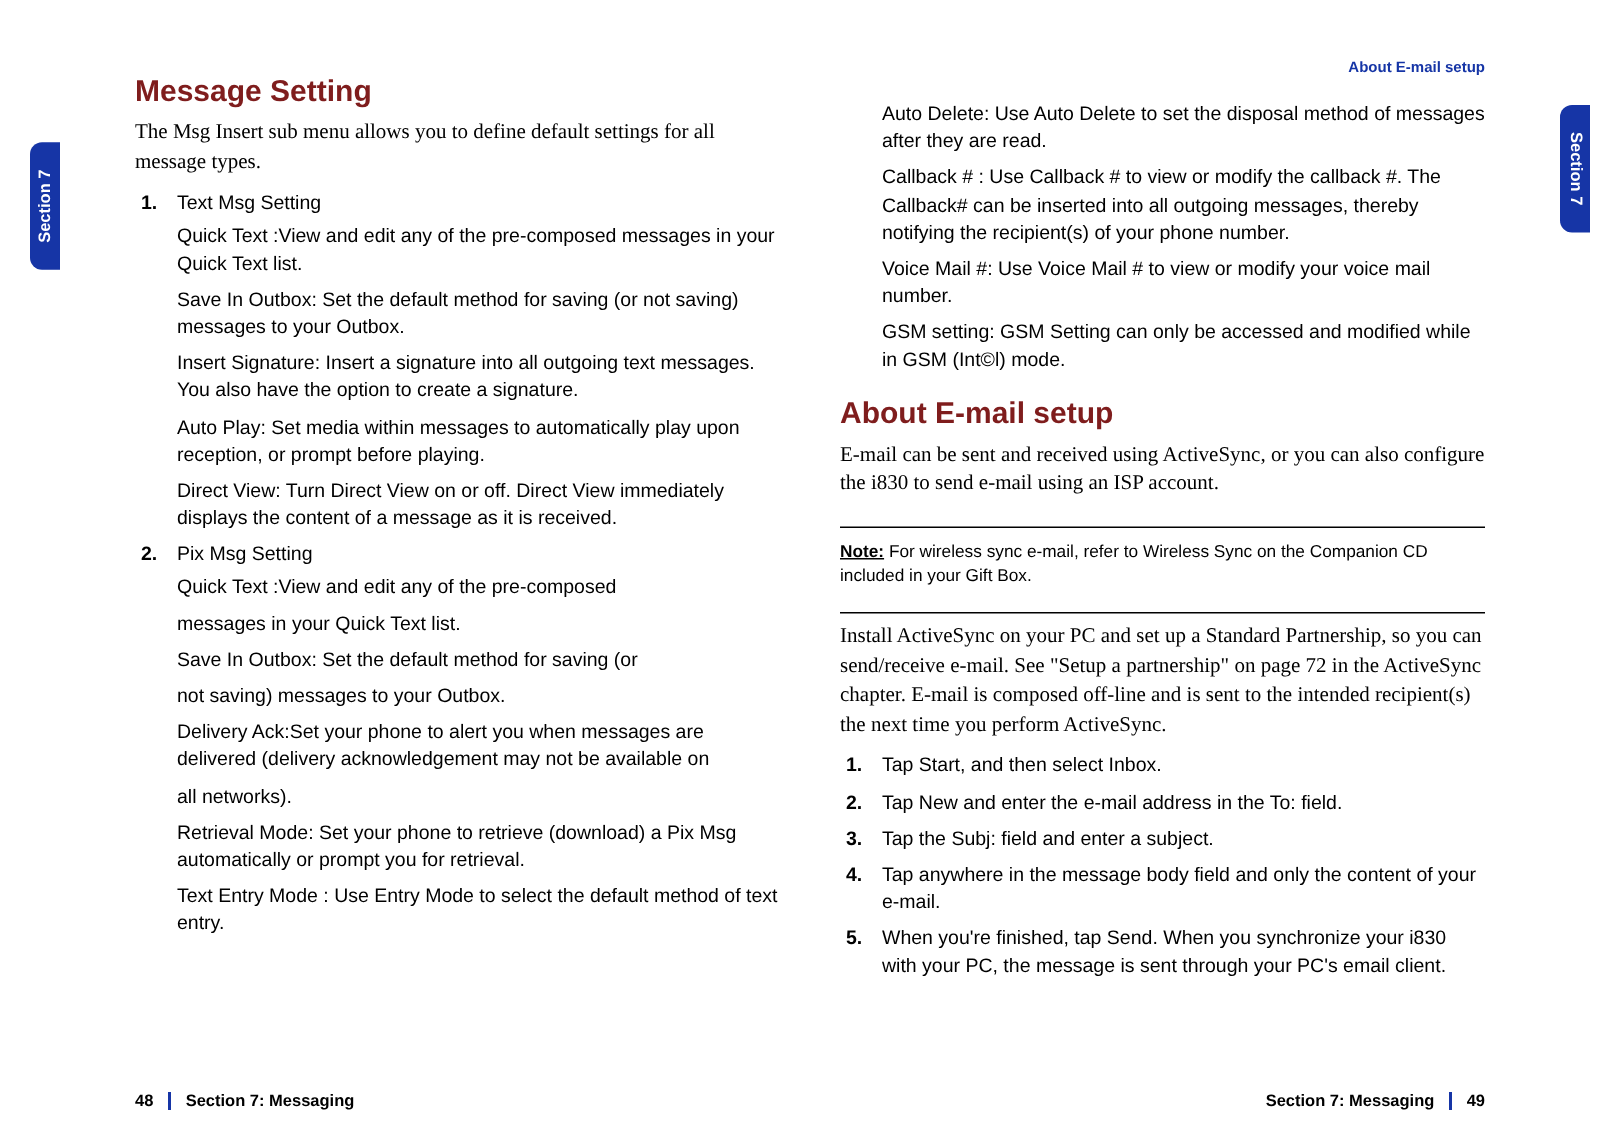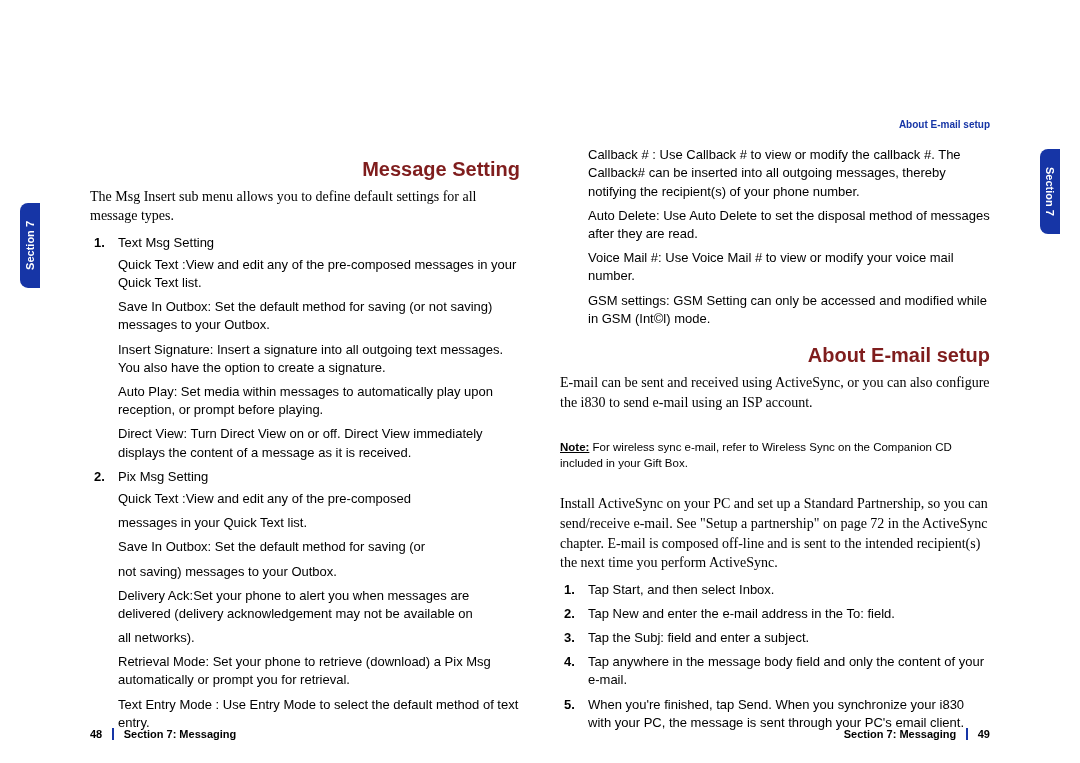--- a/index.html
+++ b/index.html
@@ -1,15 +1,15 @@
 <!DOCTYPE html>
 <html><head>
   <meta charset="utf-8">
   <style>
-    * { box-sizing: border-box; margin: 0; padding: 0; align-items: flex-end; }
+    * { box-sizing: border-box; margin: 0; padding: 0; }
     body {
       width: 1080px;
       height: 763px;
       background: #fff;
       font-family: Arial, Helvetica, sans-serif;
       font-size: 13px;
       color: #000;
       position: relative;
       display: flex;
       padding: 40px 50px 25px 50px;
@@ -134,24 +134,24 @@
     <span class="sep"></span>
     <span>Section 7: Messaging</span>
   </div>
 </div>
 
 <div class="page page-right">
   <div class="header-right">About E-mail setup</div>
   <div class="section-tab tab-right">Section 7</div>
 
   <div class="continued" id="right-continued">
+      <div class="sub">Auto Delete: Use Auto Delete to set the disposal method of messages after they are read.</div>
       <div class="sub">Callback # : Use Callback # to view or modify the callback #. The Callback# can be inserted into all outgoing messages, thereby notifying the recipient(s) of your phone number.</div>
-      <div class="sub">Auto Delete: Use Auto Delete to set the disposal method of messages after they are read.</div>
       <div class="sub">Voice Mail #: Use Voice Mail # to view or modify your voice mail number.</div>
-      <div class="sub">GSM settings: GSM Setting can only be accessed and modified while in GSM (Int©l) mode.</div>
+      <div class="sub">GSM setting: GSM Setting can only be accessed and modified while in GSM (Int©l) mode.</div>
     </div>
 
   <h1 class="blue">About E-mail setup</h1>
   <p class="intro">E-mail can be sent and received using ActiveSync, or you can also configure the i830 to send e-mail using an ISP account.</p>
 
   <hr class="divider">
   <p class="note">
     <b>Note:</b>
     <span>For wireless sync e-mail, refer to Wireless Sync on the Companion CD included in your Gift Box.</span>
   </p>

